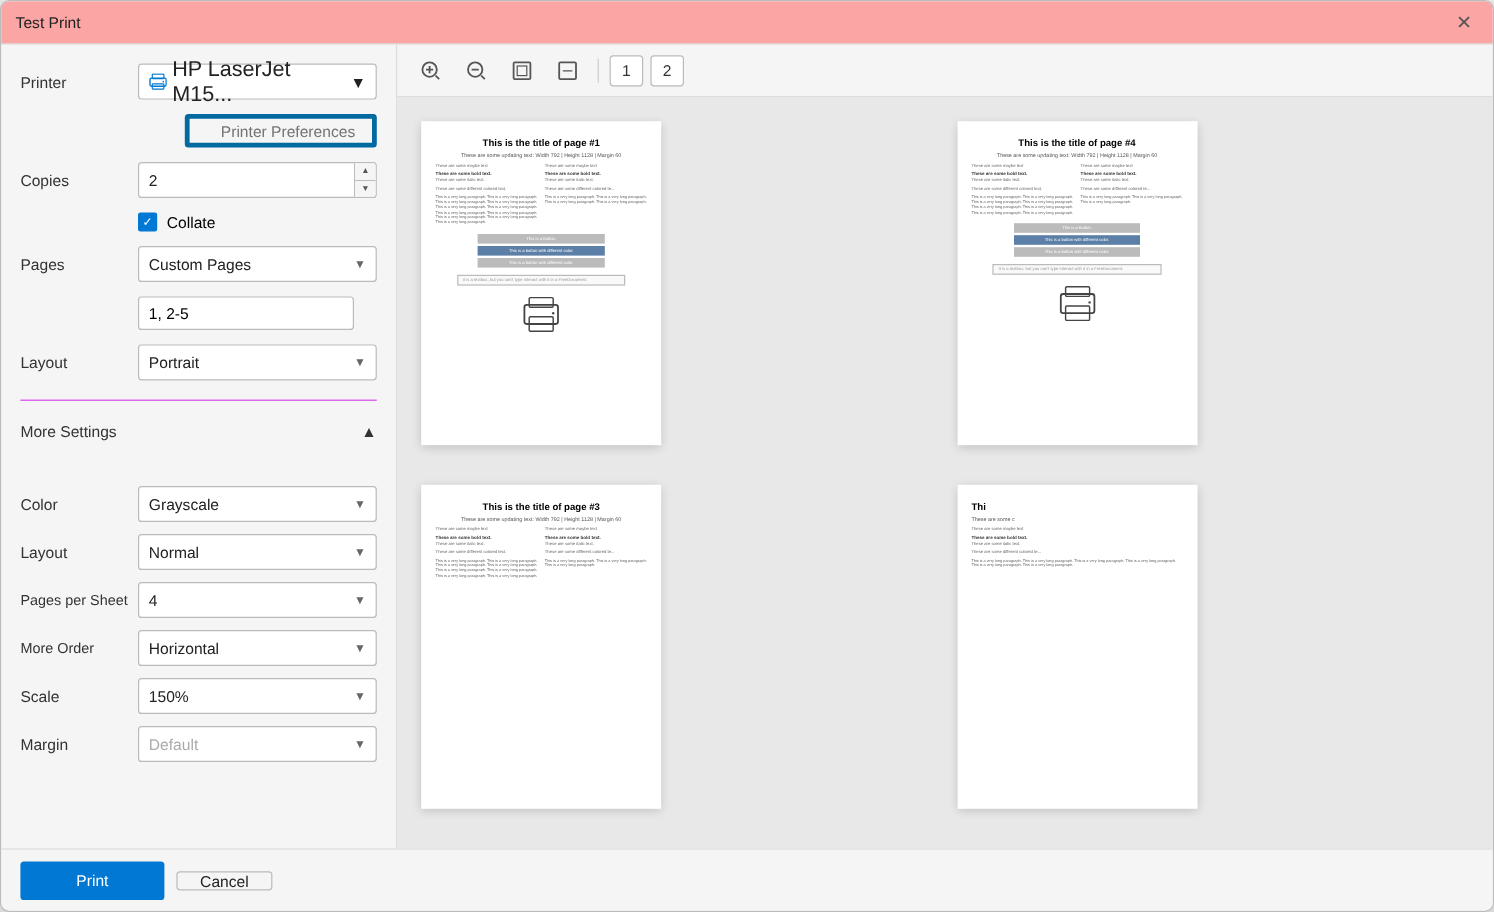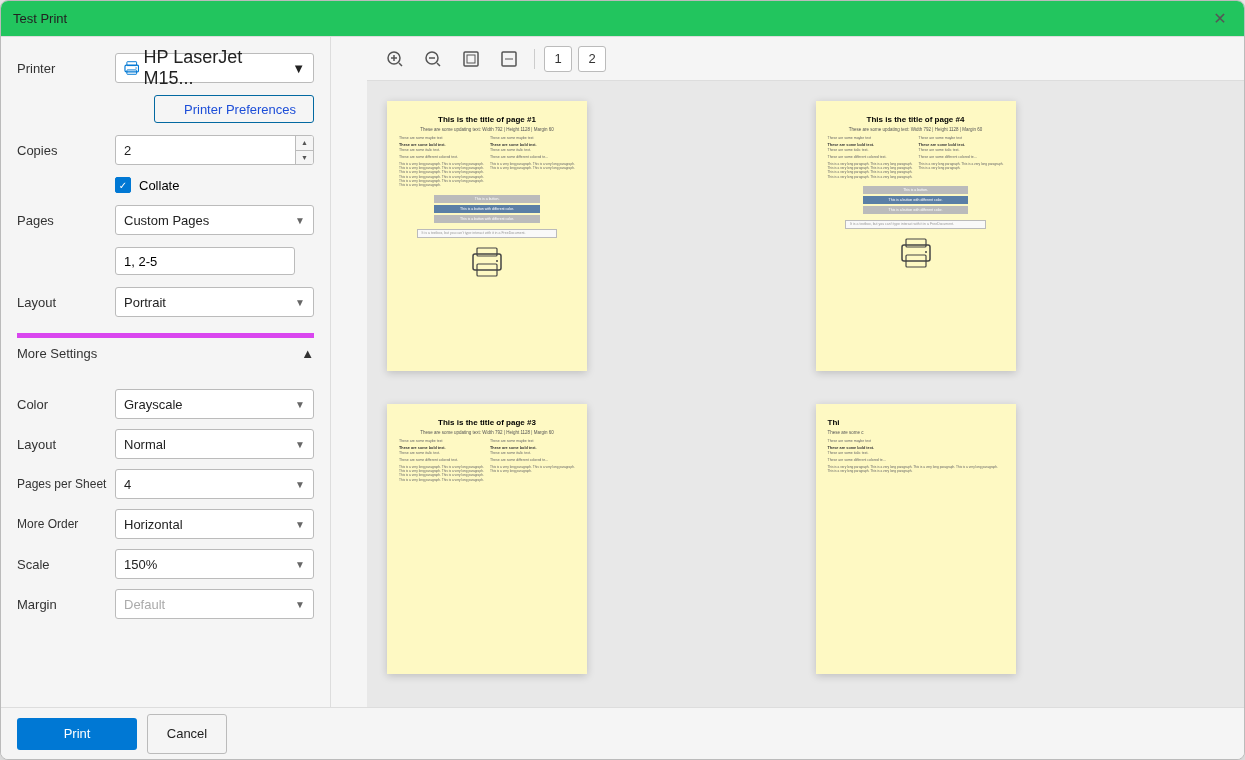--- a/index.html
+++ b/index.html
@@ -18,21 +18,21 @@
       background: #f5f5f5;
       border: 1px solid #bbb;
       border-radius: 8px;
       box-shadow: 0 8px 32px rgba(0,0,0,0.25);
       display: flex;
       flex-direction: column;
       overflow: hidden;
     }
     .title-bar {
       height: 36px;
-      background: #22c55e;
+      background: #fca5a5;
       display: flex;
       align-items: center;
       justify-content: space-between;
       padding: 0 12px;
       border-bottom: 1px solid #ddd;
     }
     .title-bar-title {
       font-size: 13px;
       color: #222;
     }
@@ -46,21 +46,20 @@
       align-items: center;
       justify-content: center;
       font-size: 16px;
       color: #555;
       border-radius: 4px;
     }
     .main-content {
       display: flex;
       flex: 1;
       overflow: hidden;
-      gap: 36px;
     }
     .left-panel {
       width: 330px;
       min-width: 330px;
       background: #f5f5f5;
       padding: 16px;
       overflow-y: auto;
       border-right: 1px solid #ddd;
       display: flex;
       flex-direction: column;
@@ -105,26 +104,26 @@
       align-items: center;
       justify-content: space-between;
       padding: 0 8px;
       cursor: pointer;
       font-size: 13px;
       color: #222;
     }
     .printer-preferences-btn {
       width: 160px;
       height: 28px;
-      border: 1px solid #0369a1;
-      background: #f5f5f5;
-      border-radius: 3px;
-      cursor: pointer;
-      font-size: 13px;
-      color: #1d4ed8;
+      border: 4px solid #0369a1;
+      background: #f5f5f5;
+      border-radius: 3px;
+      cursor: pointer;
+      font-size: 13px;
+      color: #737373;
       display: flex;
       align-items: center;
       justify-content: center;
       margin-left: auto;
       padding-left: 12px;
     }
     .collate-row {
       display: flex;
       align-items: center;
       gap: 8px;
@@ -154,24 +153,24 @@
       padding: 0 8px;
       font-size: 13px;
       background: #fff;
       outline: none;
     }
     .more-settings-header {
       display: flex;
       align-items: center;
       justify-content: space-between;
       cursor: pointer;
-      padding: 8px 0;
+      padding: 18px 0;
       font-size: 13px;
       color: #333;
-      border-top: 5px solid #d946ef;
+      border-top: 1px solid #d946ef;
       margin-top: 4px;
     }
     .more-settings-content {
       display: flex;
       flex-direction: column;
       gap: 10px;
       padding-top: 8px;
     }
     .bottom-bar {
       height: 52px;
@@ -188,21 +187,21 @@
       background: #0078d4;
       color: white;
       border: none;
       border-radius: 3px;
       cursor: pointer;
       font-size: 13px;
       font-weight: 500;
     }
     .cancel-btn {
       width: 80px;
-      height: 40px;
+      height: 16px;
       background: #f5f5f5;
       border: 1px solid #bbb;
       border-radius: 3px;
       cursor: pointer;
       font-size: 13px;
       color: #222;
     }
     .right-panel {
       flex: 1;
       background: #e8e8e8;
@@ -245,21 +244,21 @@
       border-radius: 3px;
       background: #fff;
       display: flex;
       align-items: center;
       justify-content: center;
       font-size: 13px;
       cursor: pointer;
       color: #333;
     }
     .preview-page {
-      background: #fef9c3;
+      background: #ffffff;
       width: 200px;
       height: 270px;
       box-shadow: 0 2px 8px rgba(0,0,0,0.18);
       position: relative;
       overflow: hidden;
       font-size: 5px;
       display: flex;
       flex-direction: column;
       padding: 14px 12px 10px;
     }

